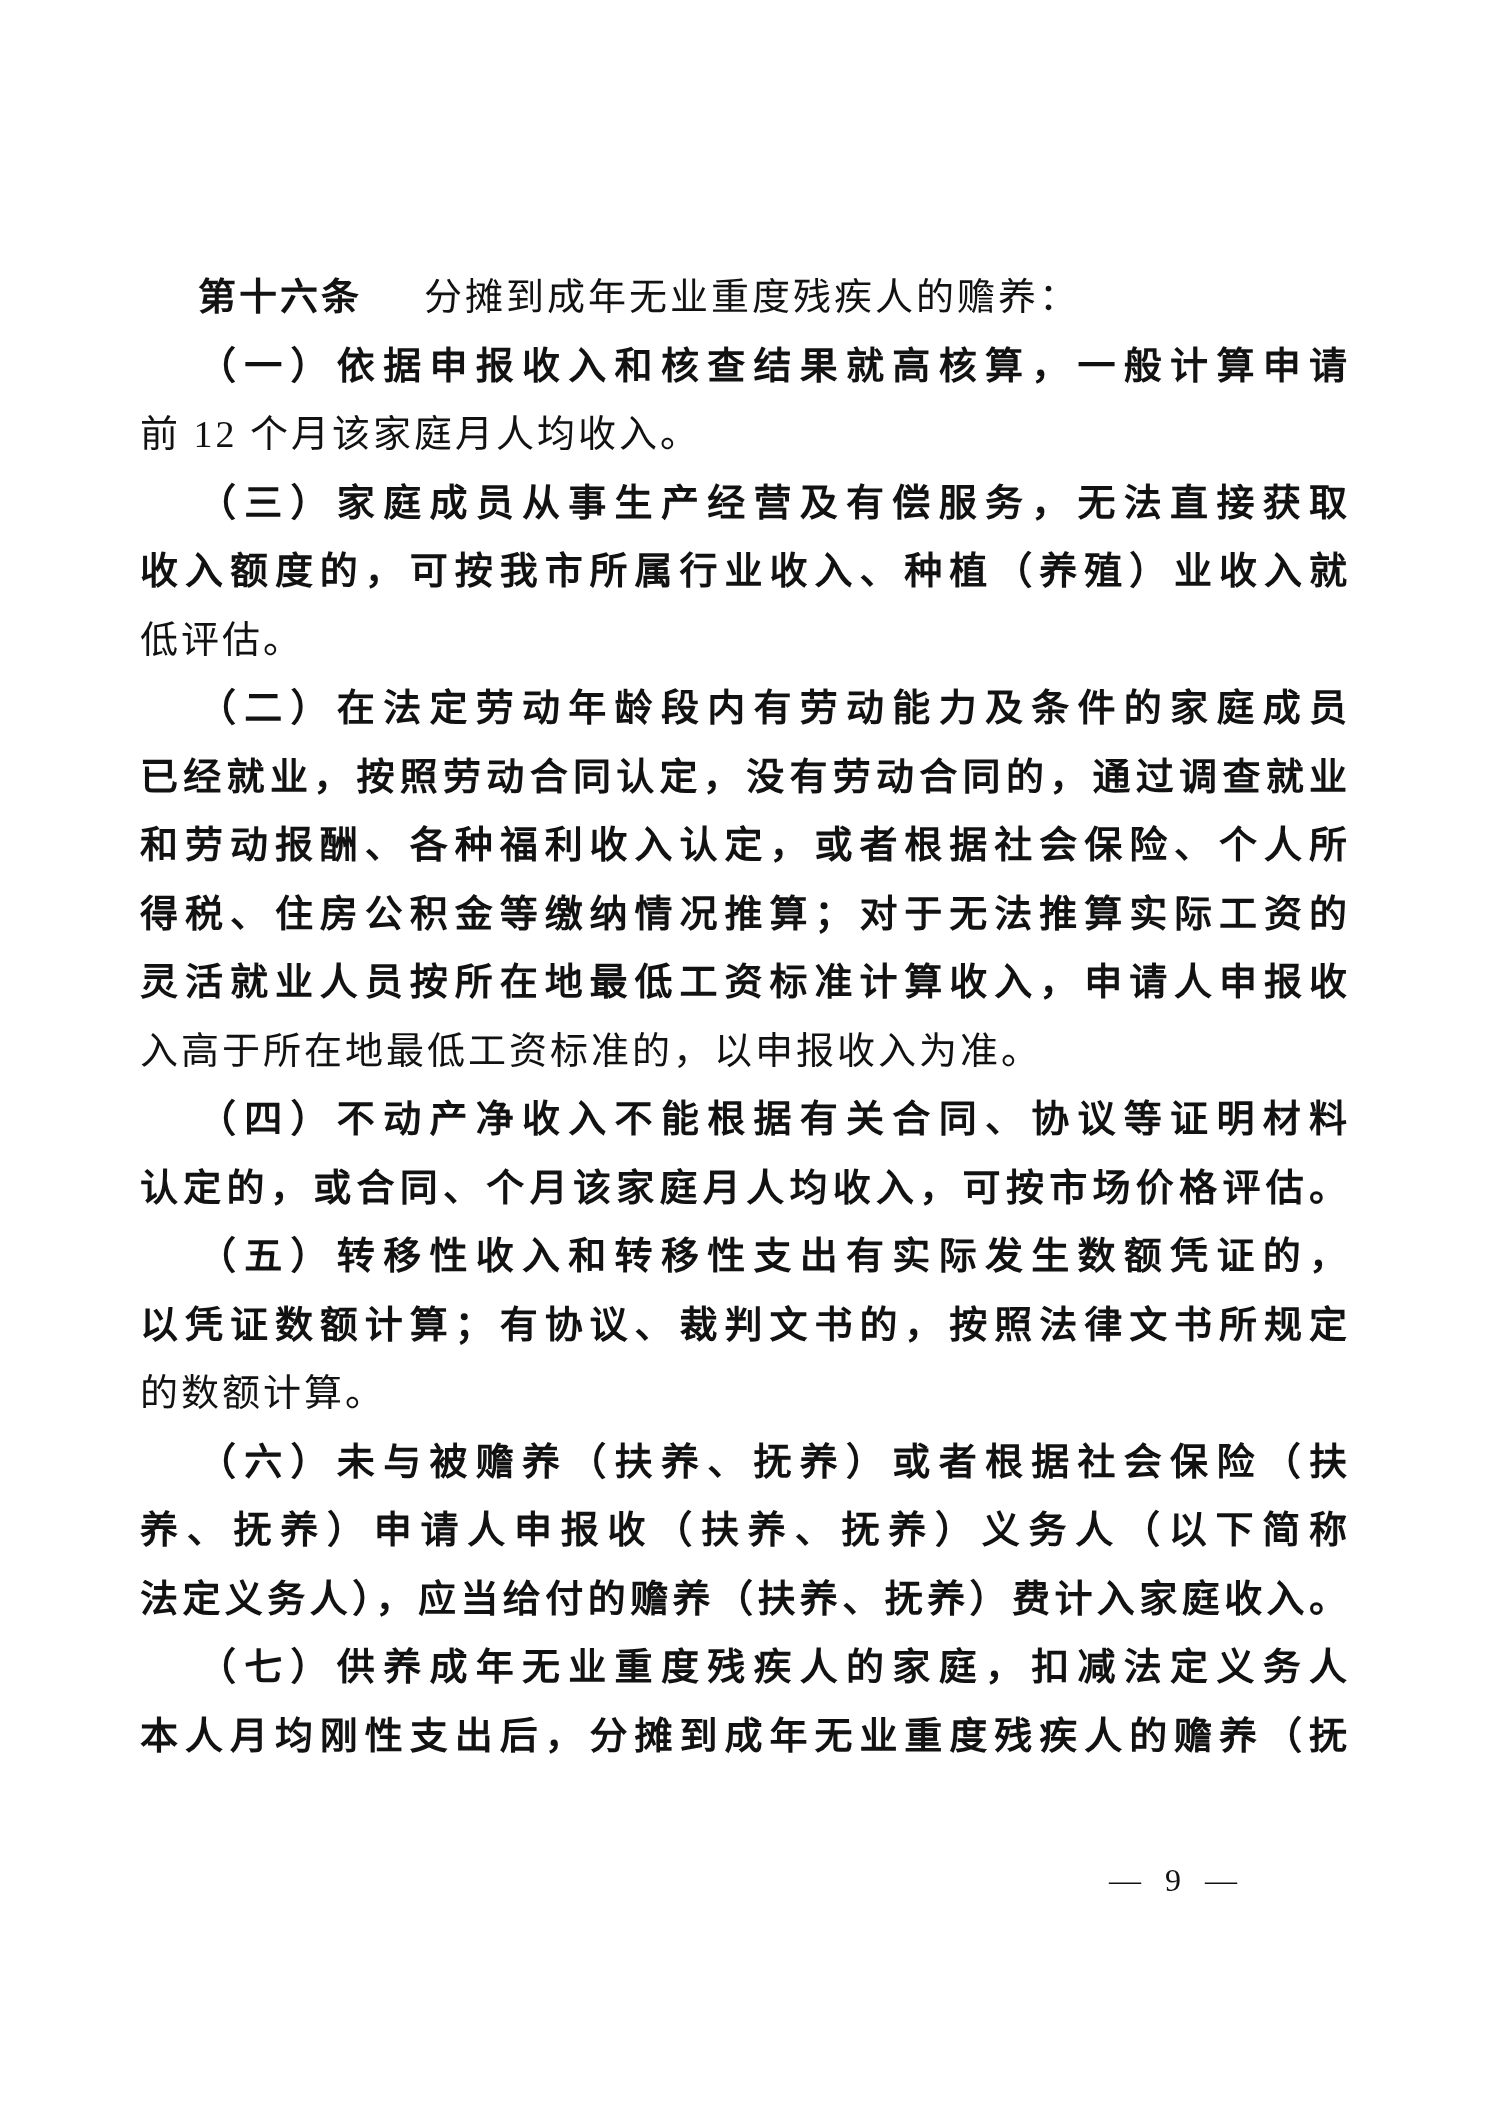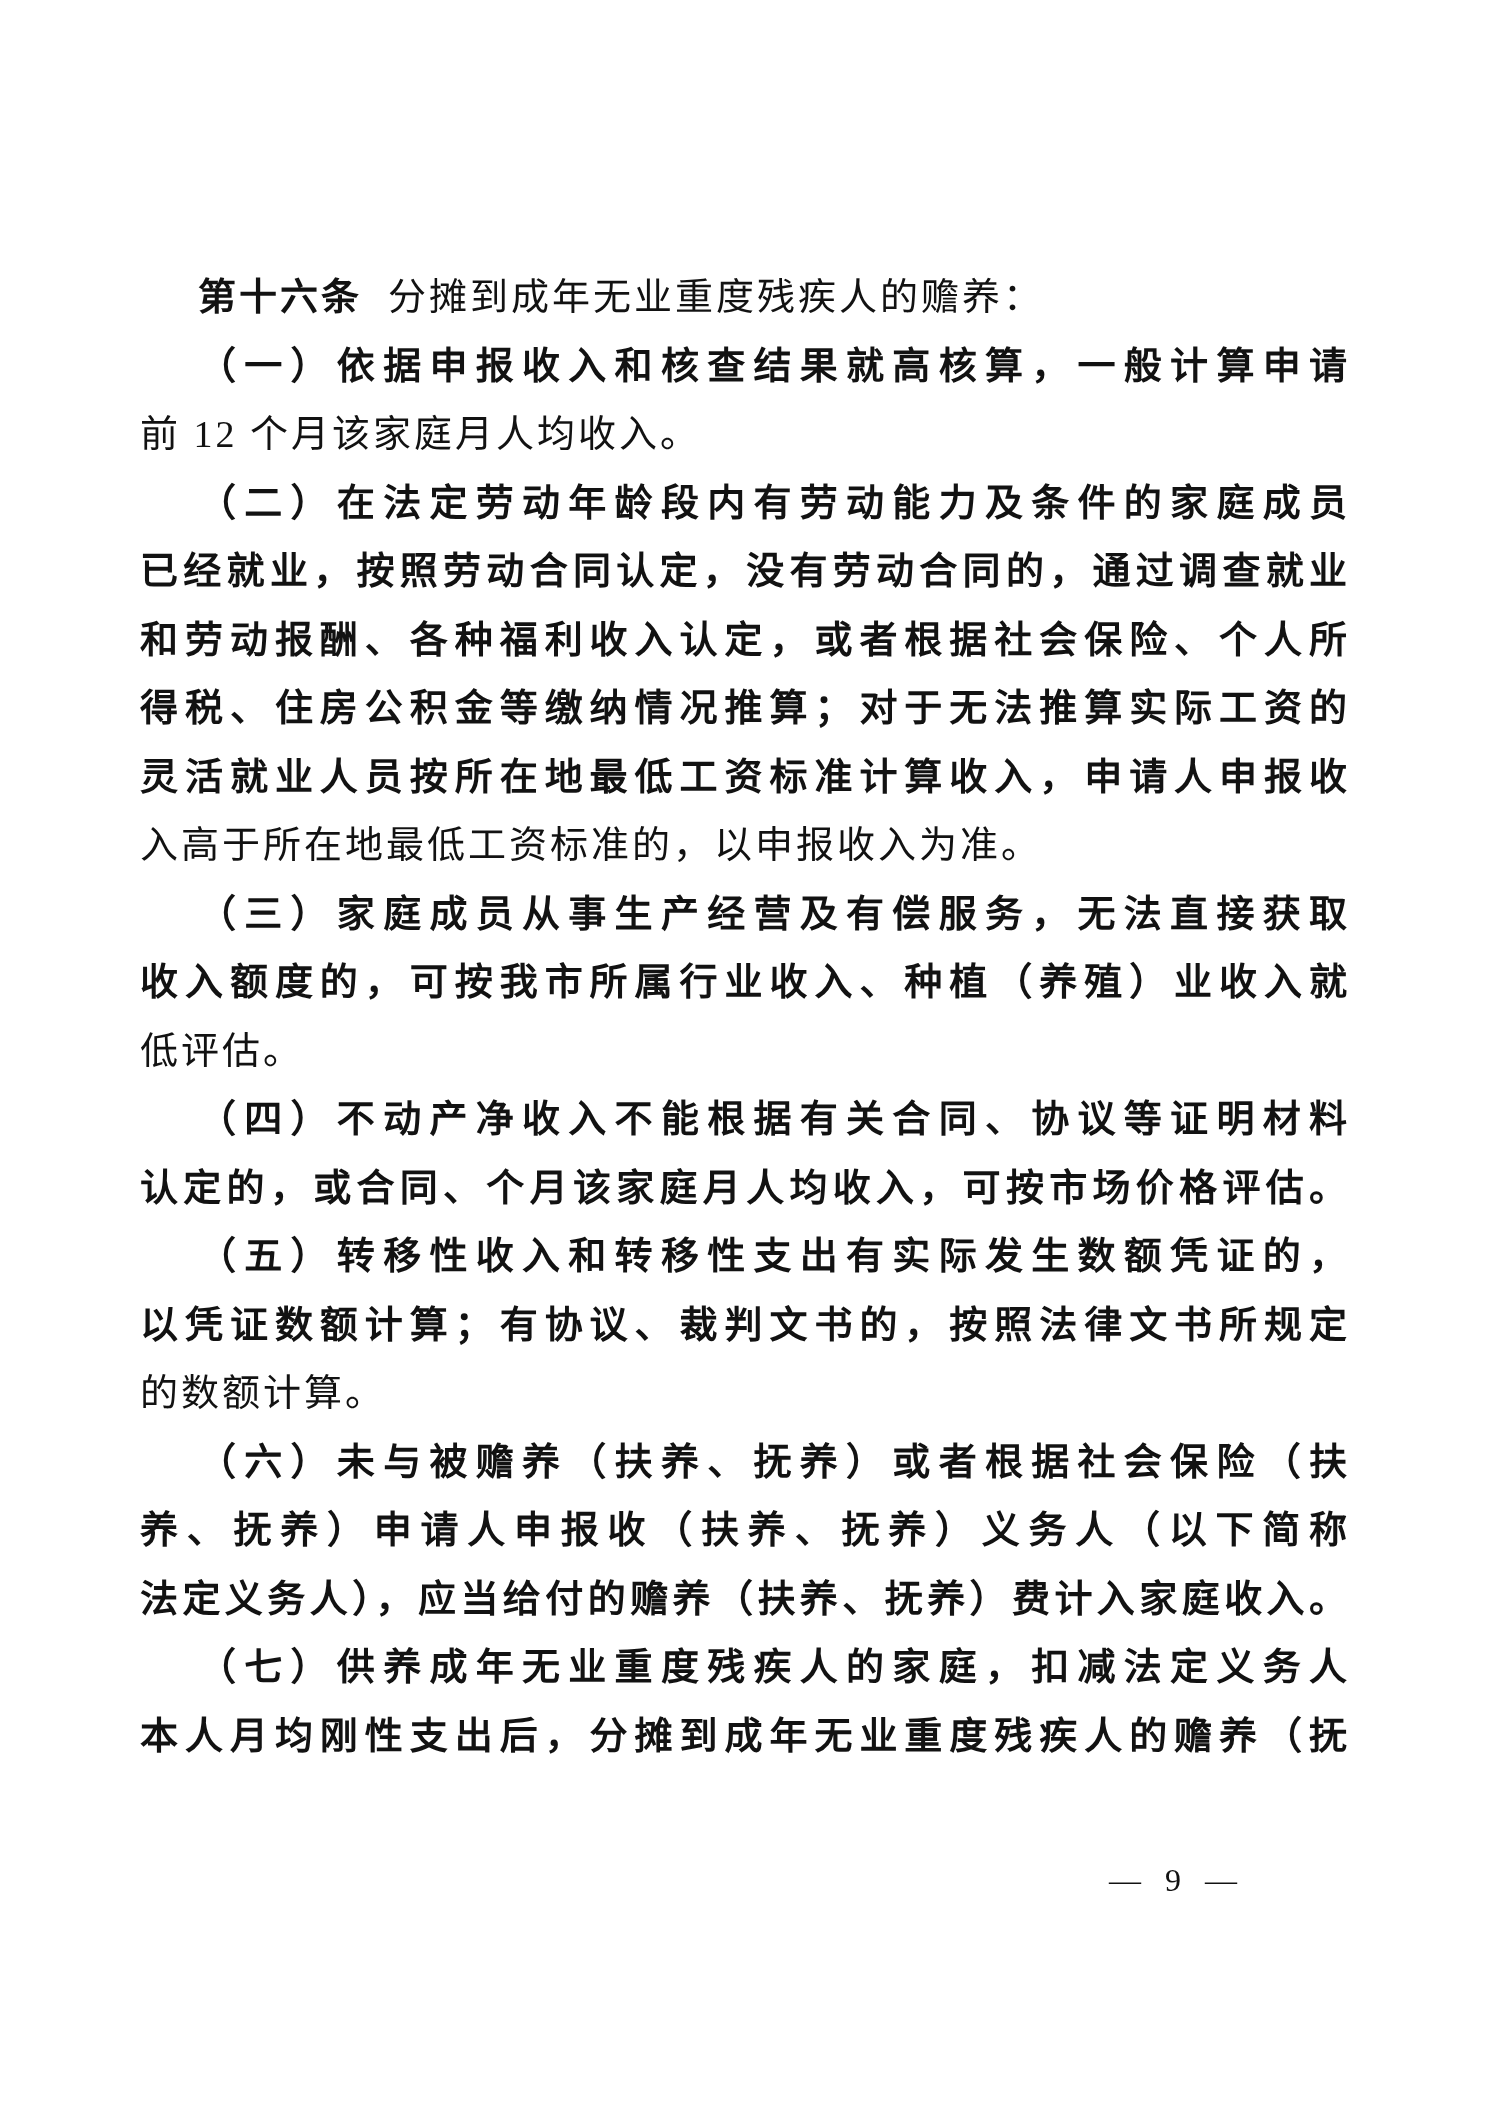--- a/index.html
+++ b/index.html
@@ -36,21 +36,21 @@
   }
   .line.just {
     text-align: justify;
     text-align-last: justify;
     text-justify: inter-character;
     font-weight: bold;
   }
   .article-no {
     font-weight: bold;
     font-family: "Liberation Sans", "DejaVu Sans", sans-serif;
-    margin-right: 26px;
+    margin-right: 62px;
   }
   .footer {
     position: absolute;
     top: 1860px;
     right: 248px;
     font-size: 32px;
     line-height: 40px;
     letter-spacing: 2px;
     word-spacing: 12px;
     color: #121212;
@@ -66,31 +66,31 @@
     <div class="line indent">
       <span class="article-no">第十六条</span><span>分摊到成年无业重度残疾人的赡养：</span>
     </div>
 
     <div>
         <div>
           <div class="line indent just">（一）依据申报收入和核查结果就高核算，一般计算申请</div>
           <div class="line">前 12 个月该家庭月人均收入。</div>
         </div>
         <div>
+          <div class="line indent just">（三）家庭成员从事生产经营及有偿服务，无法直接获取</div>
+          <div class="line just">收入额度的，可按我市所属行业收入、种植（养殖）业收入就</div>
+          <div class="line">低评估。</div>
+        </div>
+        <div>
           <div class="line indent just">（二）在法定劳动年龄段内有劳动能力及条件的家庭成员</div>
           <div class="line just">已经就业，按照劳动合同认定，没有劳动合同的，通过调查就业</div>
           <div class="line just">和劳动报酬、各种福利收入认定，或者根据社会保险、个人所</div>
           <div class="line just">得税、住房公积金等缴纳情况推算；对于无法推算实际工资的</div>
           <div class="line just">灵活就业人员按所在地最低工资标准计算收入，申请人申报收</div>
           <div class="line">入高于所在地最低工资标准的，以申报收入为准。</div>
-        </div>
-        <div>
-          <div class="line indent just">（三）家庭成员从事生产经营及有偿服务，无法直接获取</div>
-          <div class="line just">收入额度的，可按我市所属行业收入、种植（养殖）业收入就</div>
-          <div class="line">低评估。</div>
         </div>
         <div>
           <div class="line indent just">（四）不动产净收入不能根据有关合同、协议等证明材料</div>
           <div class="line just">认定的，或合同、个月该家庭月人均收入，可按市场价格评估。</div>
         </div>
         <div>
           <div class="line indent just">（五）转移性收入和转移性支出有实际发生数额凭证的，</div>
           <div class="line just">以凭证数额计算；有协议、裁判文书的，按照法律文书所规定</div>
           <div class="line">的数额计算。</div>
         </div>

